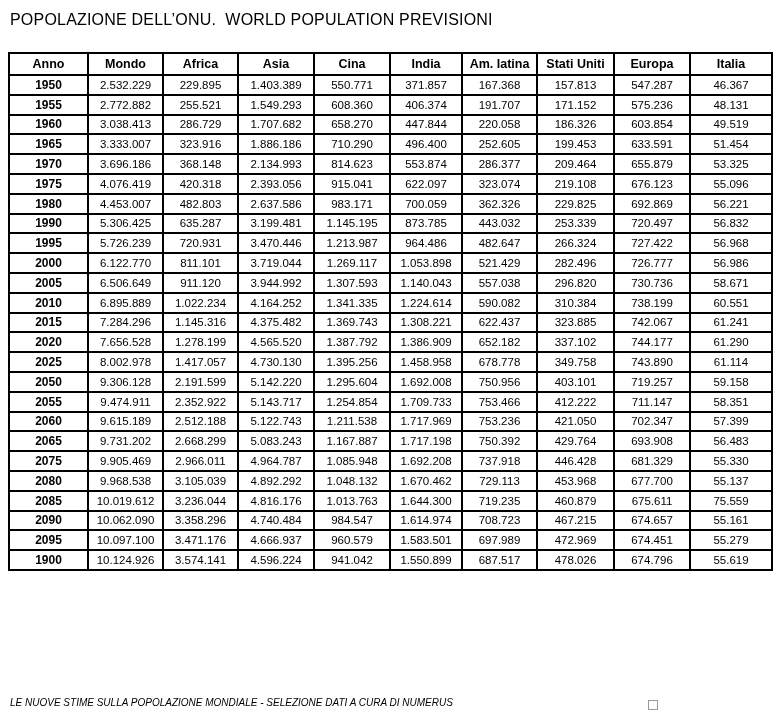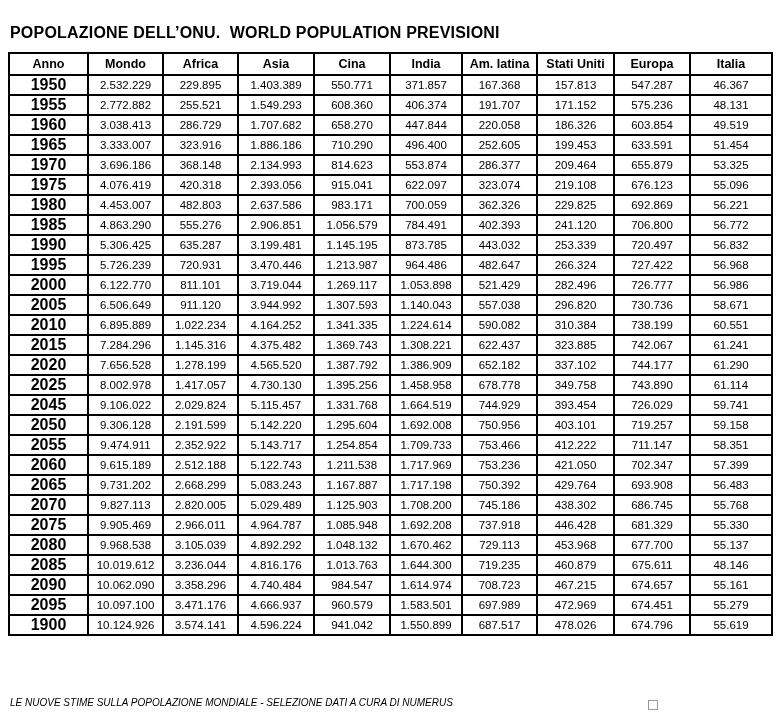--- a/index.html
+++ b/index.html
@@ -11,23 +11,23 @@
     width: 776px;
     height: 720px;
     position: relative;
     font-family: "Liberation Sans", sans-serif;
     color: #000000;
     overflow: hidden;
   }
   .page-title {
     position: absolute;
     left: 10px;
-    top: 24px;
+    top: 11px;
     font-size: 16px;
-    font-weight: 700;
+    font-weight: 400;
     letter-spacing: 0.2px;
     white-space: pre;
   }
   table.pop-table {
     position: absolute;
     left: 8px;
     top: 52px;
     border-collapse: collapse;
     table-layout: fixed;
     width: 763px;
@@ -41,21 +41,21 @@
     overflow: hidden;
     padding: 0;
   }
   .pop-table thead th {
     font-weight: 700;
     font-size: 12.5px;
     height: 20px;
   }
   .pop-table tbody th {
     font-weight: 700;
-    font-size: 16px;
+    font-size: 12px;
   }
   .pop-table tbody td {
     font-weight: 400;
     font-size: 11.5px;
   }
   .pop-table tbody th, .pop-table tbody td {
     height: 17.8px;
   }
   
   col.c-anno   { width: 79px; }
@@ -198,32 +198,20 @@
         <td>482.803</td>
         <td>2.637.586</td>
         <td>983.171</td>
         <td>700.059</td>
         <td>362.326</td>
         <td>229.825</td>
         <td>692.869</td>
         <td>56.221</td>
       </tr>
       <tr>
-        <th>1985</th>
-        <td>4.863.290</td>
-        <td>555.276</td>
-        <td>2.906.851</td>
-        <td>1.056.579</td>
-        <td>784.491</td>
-        <td>402.393</td>
-        <td>241.120</td>
-        <td>706.800</td>
-        <td>56.772</td>
-      </tr>
-      <tr>
         <th>1990</th>
         <td>5.306.425</td>
         <td>635.287</td>
         <td>3.199.481</td>
         <td>1.145.195</td>
         <td>873.785</td>
         <td>443.032</td>
         <td>253.339</td>
         <td>720.497</td>
         <td>56.832</td>
@@ -306,32 +294,20 @@
         <td>1.417.057</td>
         <td>4.730.130</td>
         <td>1.395.256</td>
         <td>1.458.958</td>
         <td>678.778</td>
         <td>349.758</td>
         <td>743.890</td>
         <td>61.114</td>
       </tr>
       <tr>
-        <th>2045</th>
-        <td>9.106.022</td>
-        <td>2.029.824</td>
-        <td>5.115.457</td>
-        <td>1.331.768</td>
-        <td>1.664.519</td>
-        <td>744.929</td>
-        <td>393.454</td>
-        <td>726.029</td>
-        <td>59.741</td>
-      </tr>
-      <tr>
         <th>2050</th>
         <td>9.306.128</td>
         <td>2.191.599</td>
         <td>5.142.220</td>
         <td>1.295.604</td>
         <td>1.692.008</td>
         <td>750.956</td>
         <td>403.101</td>
         <td>719.257</td>
         <td>59.158</td>
@@ -366,32 +342,20 @@
         <td>2.668.299</td>
         <td>5.083.243</td>
         <td>1.167.887</td>
         <td>1.717.198</td>
         <td>750.392</td>
         <td>429.764</td>
         <td>693.908</td>
         <td>56.483</td>
       </tr>
       <tr>
-        <th>2070</th>
-        <td>9.827.113</td>
-        <td>2.820.005</td>
-        <td>5.029.489</td>
-        <td>1.125.903</td>
-        <td>1.708.200</td>
-        <td>745.186</td>
-        <td>438.302</td>
-        <td>686.745</td>
-        <td>55.768</td>
-      </tr>
-      <tr>
         <th>2075</th>
         <td>9.905.469</td>
         <td>2.966.011</td>
         <td>4.964.787</td>
         <td>1.085.948</td>
         <td>1.692.208</td>
         <td>737.918</td>
         <td>446.428</td>
         <td>681.329</td>
         <td>55.330</td>
@@ -411,21 +375,21 @@
       <tr>
         <th>2085</th>
         <td>10.019.612</td>
         <td>3.236.044</td>
         <td>4.816.176</td>
         <td>1.013.763</td>
         <td>1.644.300</td>
         <td>719.235</td>
         <td>460.879</td>
         <td>675.611</td>
-        <td>48.146</td>
+        <td>75.559</td>
       </tr>
       <tr>
         <th>2090</th>
         <td>10.062.090</td>
         <td>3.358.296</td>
         <td>4.740.484</td>
         <td>984.547</td>
         <td>1.614.974</td>
         <td>708.723</td>
         <td>467.215</td>

